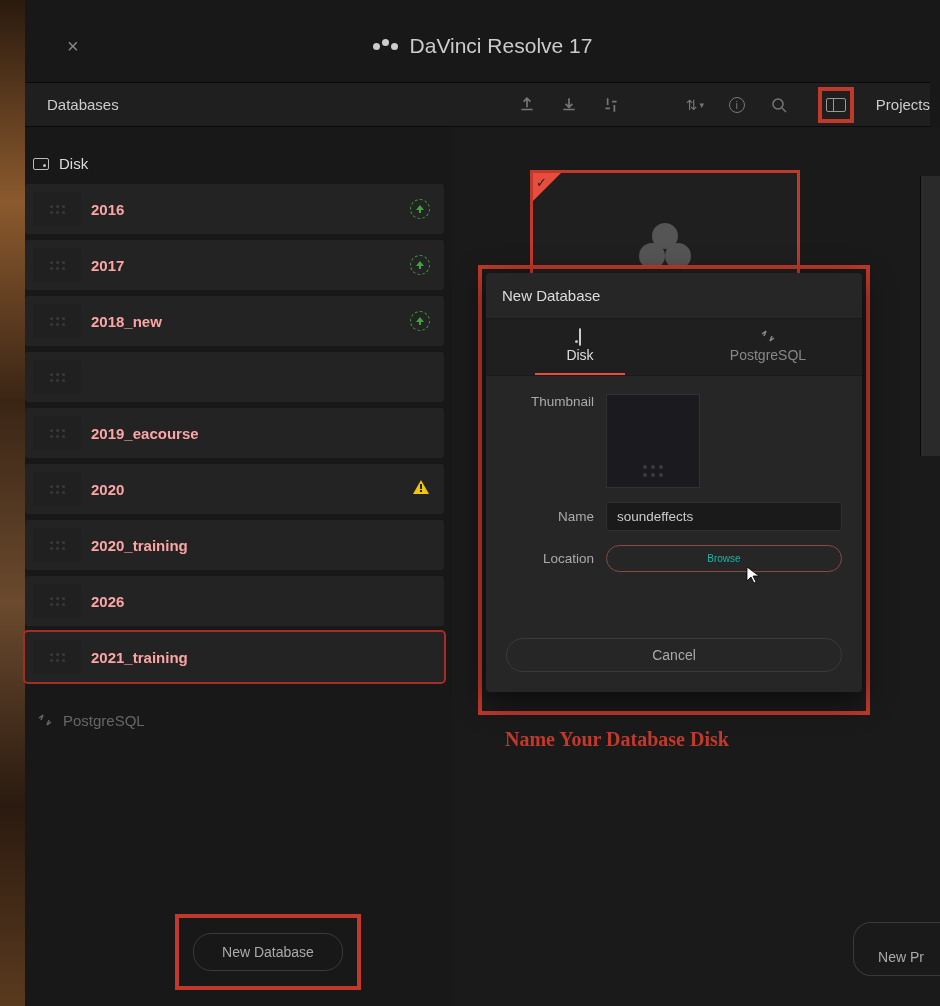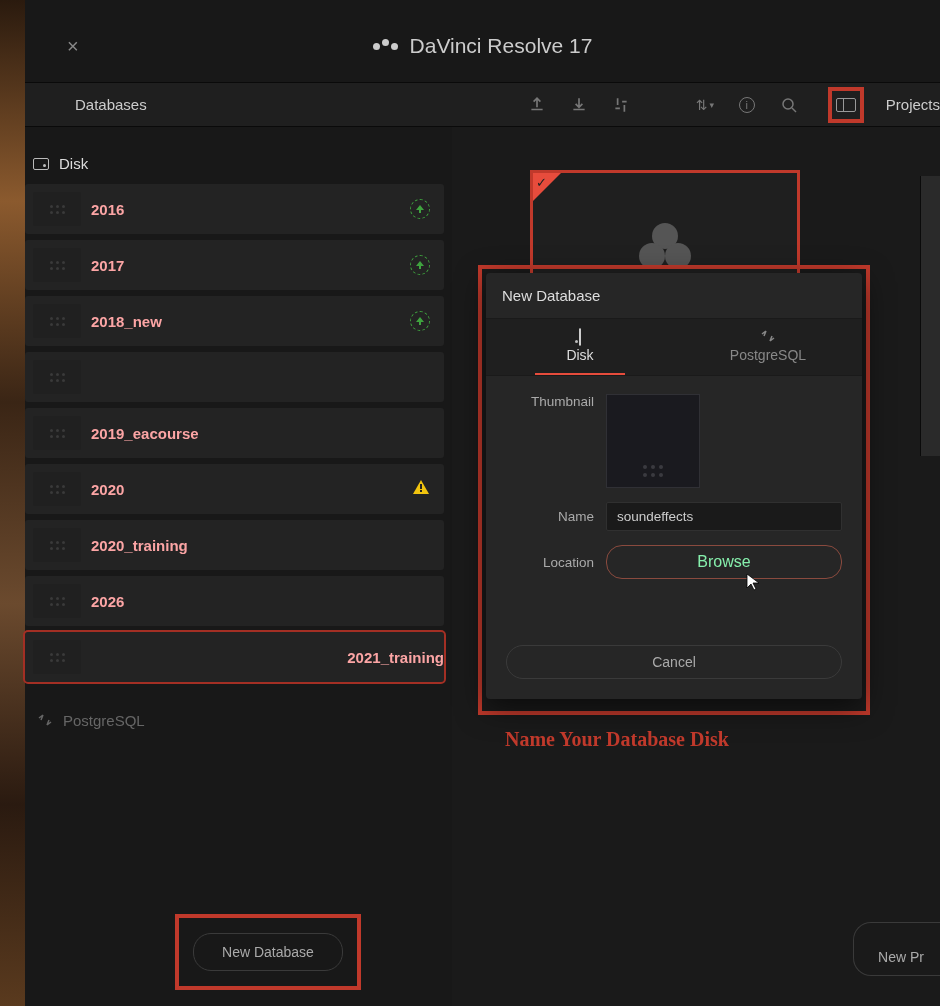--- a/index.html
+++ b/index.html
@@ -8,40 +8,40 @@
   .bg-strip { position: absolute; left: 0; top: 0; width: 25px; height: 1006px; background: linear-gradient(180deg, #2a1a0e 0%, #8b5a2e 20%, #3a2515 40%, #6b4a2e 60%, #2a1a10 80%, #5a3a1e 100%); }
 
   .titlebar { position: absolute; left: 25px; top: 22px; right: 0; height: 48px; display: flex; align-items: center; }
   .win-close { margin-left: 42px; color: #888; font-size: 20px; cursor: pointer; }
   .title-center { position: absolute; left: 0; right: 0; display: flex; justify-content: center; align-items: center; gap: 12px; pointer-events: none; }
   .logo-icon { display: flex; gap: 2px; }
   .logo-icon .dot { width: 7px; height: 7px; border-radius: 50%; background: #ccc; }
   .logo-icon .dot.top { position: relative; top: -4px; }
   .app-title { color: #ccc; font-size: 21px; }
 
-  .toolbar { position: absolute; left: 25px; top: 82px; right: 0; height: 45px; display: flex; align-items: center; border-top: 1px solid #0a0a0a; border-bottom: 1px solid #0a0a0a; background: #1f1f1f; padding-left: 28px; }
+  .toolbar { position: absolute; left: 25px; top: 82px; right: 10px; height: 45px; display: flex; align-items: center; border-top: 1px solid #0a0a0a; border-bottom: 1px solid #0a0a0a; background: #1f1f1f; }
   .tb-left-label { margin-left: 22px; font-size: 15px; color: #ccc; }
   .tb-icons { margin-left: auto; display: flex; gap: 24px; align-items: center; color: #777; }
   .tb-icons .ic { width: 18px; height: 18px; display: flex; align-items: center; justify-content: center; cursor: pointer; }
   .tb-divider { width: 18px; }
   .tb-sort { font-size: 14px; display:flex; align-items:center; gap:2px;}
   .tb-info { width: 16px; height: 16px; border: 1.5px solid #777; border-radius: 50%; font-size: 11px; line-height: 14px; text-align: center; }
   .tb-search svg { width: 16px; height: 16px; stroke: #777; fill: none; }
   .tb-panel-toggle { margin-left: 30px; width: 36px; height: 36px; display: flex; align-items: center; justify-content: center; border: 4px solid #c0392b; cursor: pointer; }
   .tb-panel-toggle .glyph { width: 20px; height: 14px; border: 1.5px solid #999; border-radius: 2px; position: relative; }
   .tb-panel-toggle .glyph::before { content:""; position:absolute; left:6px; top:0; bottom:0; width:1.5px; background:#999; }
   .tb-projects-label { margin-left: 22px; font-size: 15px; color: #ccc; }
 
   .sidebar { position: absolute; left: 25px; top: 127px; width: 427px; bottom: 0; background: #181818; }
   .section-hdr { display: flex; align-items: center; gap: 10px; margin: 28px 0 12px 8px; color: #ddd; font-size: 15px; }
   .disk-icon { width: 16px; height: 12px; border: 1.5px solid #bbb; border-radius: 2px; position: relative; }
   .disk-icon::after { content:""; position:absolute; right:2px; bottom:2px; width:3px; height:3px; border-radius:50%; background:#bbb; }
 
   .db-item { height: 50px; margin: 6px 8px 6px 0; background: #232323; border-radius: 3px; display: flex; align-items: center; }
-  .db-item.selected { outline: 2px solid #a32f24; text-align: right; }
+  .db-item.selected { outline: 2px solid #a32f24; }
   .db-thumb { width: 48px; height: 34px; margin: 0 10px 0 8px; background: #202020; border-radius: 2px; display:flex; align-items:center; justify-content:center; }
   .db-thumb .dots { display:grid; grid-template-columns:repeat(3,3px); gap:3px; }
   .db-thumb .dots span{ width:3px; height:3px; background:#3a3a3a; border-radius:50%; }
   .db-label { font-size: 15px; font-weight: 600; color: #fca5a5; flex: 1; }
   .db-badge { margin-right: 14px; }
   .badge-up { width: 20px; height: 20px; border: 1.5px dashed #3fa33f; border-radius: 50%; display:flex; align-items:center; justify-content:center; }
   .badge-up svg { width:10px; height:10px; fill:#3fa33f; }
   .badge-warn svg { width:18px; height:16px; }
 
   .pg-hdr { display:flex; align-items:center; gap:10px; margin: 30px 0 0 12px; color:#666; font-size:15px; }
@@ -72,21 +72,21 @@
   .dlg-tab.active { color:#ddd; }
   .dlg-tab.active::after { content:""; position:absolute; left:50%; transform:translateX(-50%); bottom:0; width:90px; height:2px; background:#e74c3c; }
   .dlg-tab .tab-ic { display:block; margin:0 auto 2px; }
   .dlg-body { padding:18px 20px 22px; }
   .dlg-row { display:flex; align-items:center; margin-bottom:14px; }
   .dlg-row .lbl { width:88px; text-align:right; margin-right:12px; color:#aaa; font-size:13.5px; }
   .thumb-box { width:94px; height:94px; background:#1a1a1f; border:1px solid #303035; display:flex; align-items:flex-end; justify-content:center; padding-bottom:10px;}
   .thumb-box .dots { display:grid; grid-template-columns:repeat(3,4px); gap:4px; }
   .thumb-box .dots span { width:4px; height:4px; background:#3a3a40; border-radius:50%; }
   .dlg-input { flex:1; background:#1a1a1a; border:1px solid #303030; border-radius:2px; padding:6px 10px; color:#ccc; font-size:13.5px; }
-  .browse-btn { flex:1; border:1px solid #8a4a3e; border-radius:16px; padding:7px 0; text-align:center; color:#86efac; font-size:16px; cursor:pointer; position:relative; }
+  .browse-btn { flex:1; border:1px solid #8a4a3e; border-radius:16px; padding:7px 0; text-align:center; color:#14b8a6; font-size:10px; cursor:pointer; position:relative; }
   .cursor-arrow { position:absolute; right:80px; bottom:-14px; }
   .dlg-actions { display:flex; gap:20px; padding:0 20px 20px; margin-top:30px; }
   .dlg-btn { flex:1; border:1px solid #3a3a3a; border-radius:18px; padding:8px 0; text-align:center; color:#aaa; font-size:14px; cursor:pointer; }
 
   .new-proj-btn { position:absolute; right:0; bottom:30px; padding:26px 16px 10px 24px; border:1px solid #3a3a3a; border-radius:18px 0 0 18px; border-right:none; color:#aaa; font-size:14px; cursor:pointer; }
 </style>
 </head>
 <body>
 
 <div class="bg-strip"></div>

